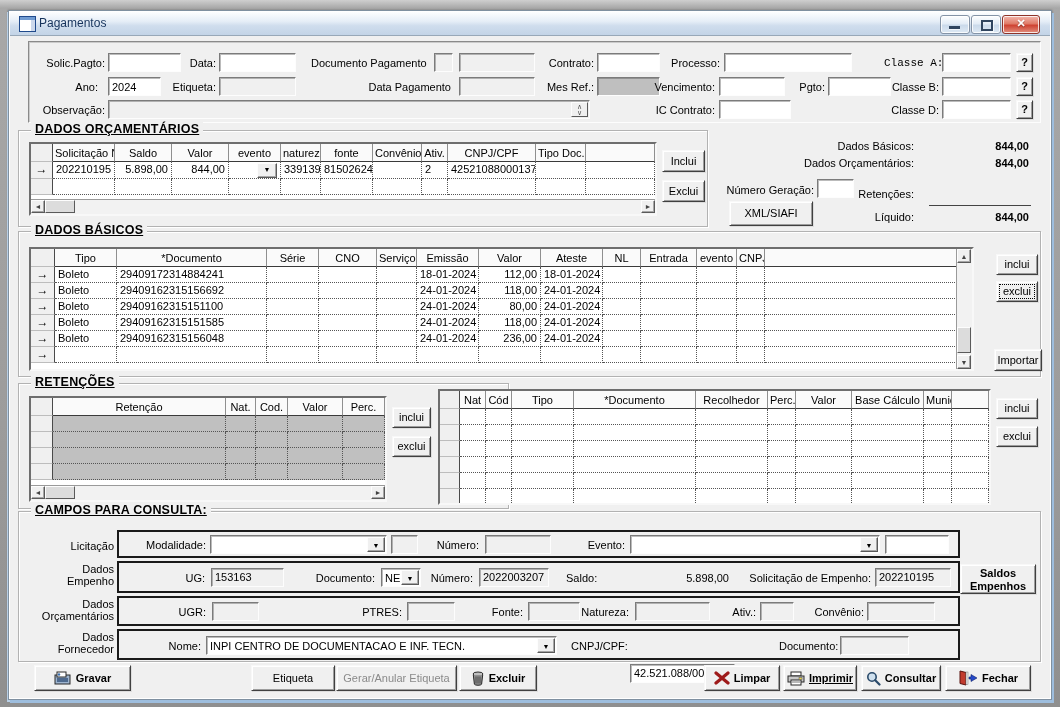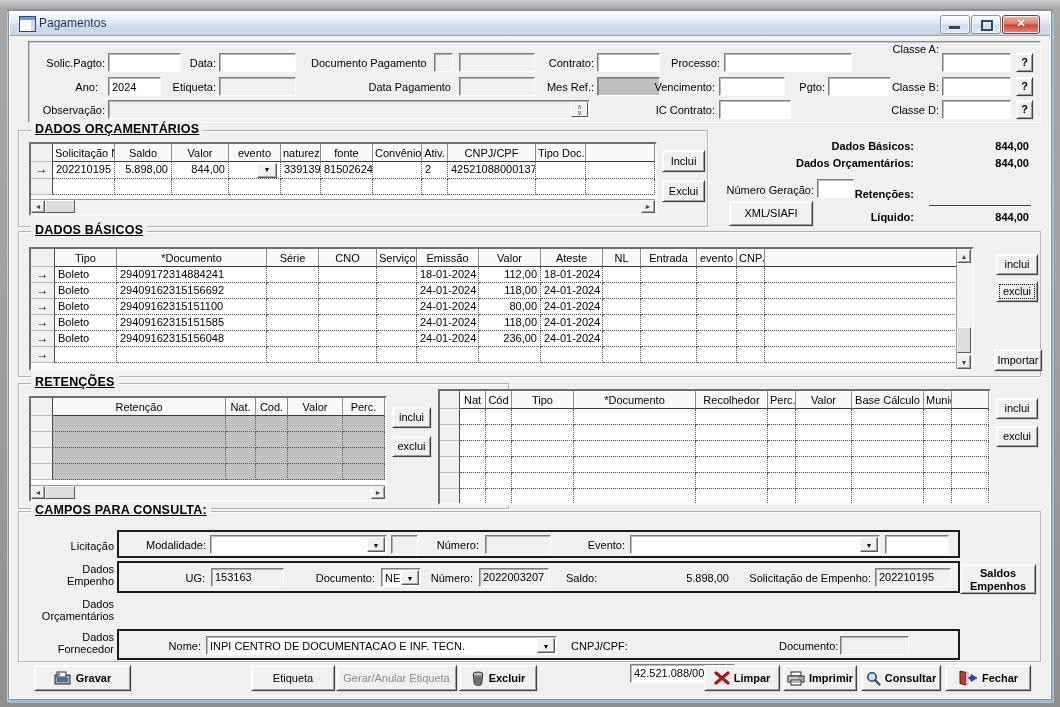--- a/index.html
+++ b/index.html
@@ -74,21 +74,21 @@
     font-size:7px;line-height:12px;text-align:center;}
   
   .hscroll{position:absolute;left:0;right:0;bottom:0;height:14px;background:#f2f2f2;border-top:1px solid #9a9a9a;}
   .vscroll{position:absolute;top:0;bottom:0;right:0;width:15px;background:#f2f2f2;border-left:1px solid #9a9a9a;}
   .sbbtn{position:absolute;box-sizing:border-box;background:#F0F0F0;text-align:center;color:#444;
     border:1px solid;border-color:#fdfdfd #5a5a5a #5a5a5a #fdfdfd;box-shadow:inset -1px -1px 0 #a6a6a6;font-size:7px;}
   .sbthumb{position:absolute;box-sizing:border-box;background:#dcdcdc;
     border:1px solid;border-color:#fdfdfd #5a5a5a #5a5a5a #fdfdfd;}
   
   .cbox{position:absolute;box-sizing:border-box;border:2px solid #1a1a1a;background:#F0F0F0;}
-  .sumlbl{position:absolute;text-align:right;white-space:nowrap;font-weight:bold;}
+  .sumlbl{position:absolute;text-align:right;white-space:nowrap;}
   .sumval{position:absolute;text-align:right;font-weight:bold;white-space:nowrap;}
   .footbtn{font-weight:bold;display:flex;align-items:center;justify-content:center;gap:4px;}
   .footbtn.plain{font-weight:normal;}
   svg{display:block;}
 </style>
 </head>
 <body>
 
 <div class="frame">
 <div class="window">
@@ -113,21 +113,21 @@
     <input class="tb" style="left: 79px; top: 11px; width: 73px;">
     <div class="lbl r" style="left:152px;top:14px;width:35px;">Data:</div>
     <input class="tb" style="left: 190px; top: 11px; width: 77px;">
     <div class="lbl" style="left:282px;top:14px;width:140px;">Documento Pagamento</div>
     <div class="tb gray" style="left:405px;top:11px;width:19px;"></div>
     <div class="tb gray" style="left:430px;top:11px;width:76px;"></div>
     <div class="lbl r" style="left:508px;top:14px;width:57px;">Contrato:</div>
     <input class="tb" style="left: 568px; top: 11px; width: 63px;">
     <div class="lbl r" style="left:633px;top:14px;width:58px;">Processo:</div>
     <input class="tb" style="left: 695px; top: 11px; width: 128px;">
-    <div class="lbl r" style="left:855px;top:0;width:55px;">Classe A:</div>
+    <div class="lbl r" style="left:855px;top:14px;width:55px;font-family:Liberation Mono, monospace;">Classe A:</div>
     <input class="tb" style="left: 913px; top: 11px; width: 69px;">
     <div class="btn helpbtn" style="left:987px;top:11px;">?</div>
 
     <div class="lbl r" style="left:19px;top:38px;width:50px;">Ano:</div>
     <input class="tb" style="left: 79px; top: 35px; width: 53px;" value="2024">
     <div class="lbl r" style="left:132px;top:38px;width:55px;">Etiqueta:</div>
     <div class="tb gray" style="left:190px;top:35px;width:77px;"></div>
     <div class="lbl r" style="left:310px;top:38px;width:112px;">Data Pagamento</div>
     <div class="tb gray" style="left:430px;top:35px;width:76px;"></div>
     <div class="lbl r" style="left:508px;top:38px;width:57px;">Mes Ref.:</div>
@@ -601,20 +601,34 @@
         <span class="ddbtn"><span>▼</span></span>
       </div>
       <div class="lbl r" style="left:306px;top:8px;width:48px;">Número:</div>
       <div class="tb gray" style="left:360px;top:5px;width:70px;">2022003207</div>
       <div class="lbl" style="left:447px;top:8px;width:40px;">Saldo:</div>
       <div class="lbl r" style="left:500px;top:8px;width:110px;">5.898,00</div>
       <div class="lbl r" style="left:630px;top:8px;width:122px;">Solicitação de Empenho:</div>
       <div class="tb gray" style="left:756px;top:5px;width:76px;">202210195</div>
     </div>
 
+    <div class="cbox" style="left:98px;top:84px;width:843px;height:30px;">
+      <div class="lbl r" style="left:50px;top:7px;width:37px;">UGR:</div>
+      <div class="tb gray" style="left:93px;top:4px;width:47px;"></div>
+      <div class="lbl r" style="left:238px;top:7px;width:45px;">PTRES:</div>
+      <div class="tb gray" style="left:288px;top:4px;width:48px;"></div>
+      <div class="lbl r" style="left:366px;top:7px;width:38px;">Fonte:</div>
+      <div class="tb gray" style="left:409px;top:4px;width:52px;"></div>
+      <div class="lbl r" style="left:458px;top:7px;width:52px;">Natureza:</div>
+      <div class="tb gray" style="left:516px;top:4px;width:75px;"></div>
+      <div class="lbl r" style="left:606px;top:7px;width:31px;">Ativ.:</div>
+      <div class="tb gray" style="left:641px;top:4px;width:34px;"></div>
+      <div class="lbl r" style="left:693px;top:7px;width:52px;">Convênio:</div>
+      <div class="tb gray" style="left:748px;top:4px;width:68px;"></div>
+    </div>
 
     <div class="cbox" style="left:98px;top:117px;width:843px;height:31px;">
       <div class="lbl r" style="left:42px;top:8px;width:40px;">Nome:</div>
       <div class="combo" style="left:87px;top:5px;width:351px;">
         <span class="val">INPI CENTRO DE DOCUMENTACAO E INF. TECN.</span>
         <span class="ddbtn"><span>▼</span></span>
       </div>
       <div class="lbl r" style="left:452px;top:8px;width:54px;">CNPJ/CPF:</div>
       <div class="tb" style="left:511px;top:5px;width:105px;margin-top:28px;">42.521.088/0001-37</div>
       <div class="lbl r" style="left:660px;top:8px;width:56px;">Documento:</div>
@@ -649,21 +663,21 @@
       <path d="M5 5.5 v7 M7 5.5 v7 M9 5.5 v7" stroke="#3a3a3a" stroke-width=".8"></path>
     </svg>
     <span>Excluir</span>
   </div>
   <div class="btn footbtn" style="left:695px;top:654px;width:76px;height:26px;">
     <svg width="16" height="14" viewBox="0 0 16 14">
       <path d="M2 2 L14 12 M14 2 L2 12" stroke="#9e1a1a" stroke-width="3.2" stroke-linecap="round"></path>
     </svg>
     <span>Limpar</span>
   </div>
-  <div class="btn footbtn" style="left:774px;top:654px;width:74px;height:26px;">
+  <div class="btn footbtn" style="left:774px;top:654px;width:74px;height:26px;text-decoration:underline;">
     <svg width="18" height="15" viewBox="0 0 18 15">
       <rect x="4" y="1" width="10" height="4" fill="#fff" stroke="#2a2a2a"></rect>
       <rect x="1" y="5" width="16" height="6" fill="#c9c9c9" stroke="#2a2a2a"></rect>
       <rect x="4" y="9" width="10" height="5" fill="#fff" stroke="#2a2a2a"></rect>
       <rect x="5" y="10.5" width="8" height="1" fill="#777"></rect>
       <rect x="12" y="6.5" width="3" height="2" fill="#e8d44d" stroke="#555" stroke-width=".5"></rect>
     </svg>
     <span>Imprimir</span>
   </div>
   <div class="btn footbtn" style="left:852px;top:654px;width:80px;height:26px;">

